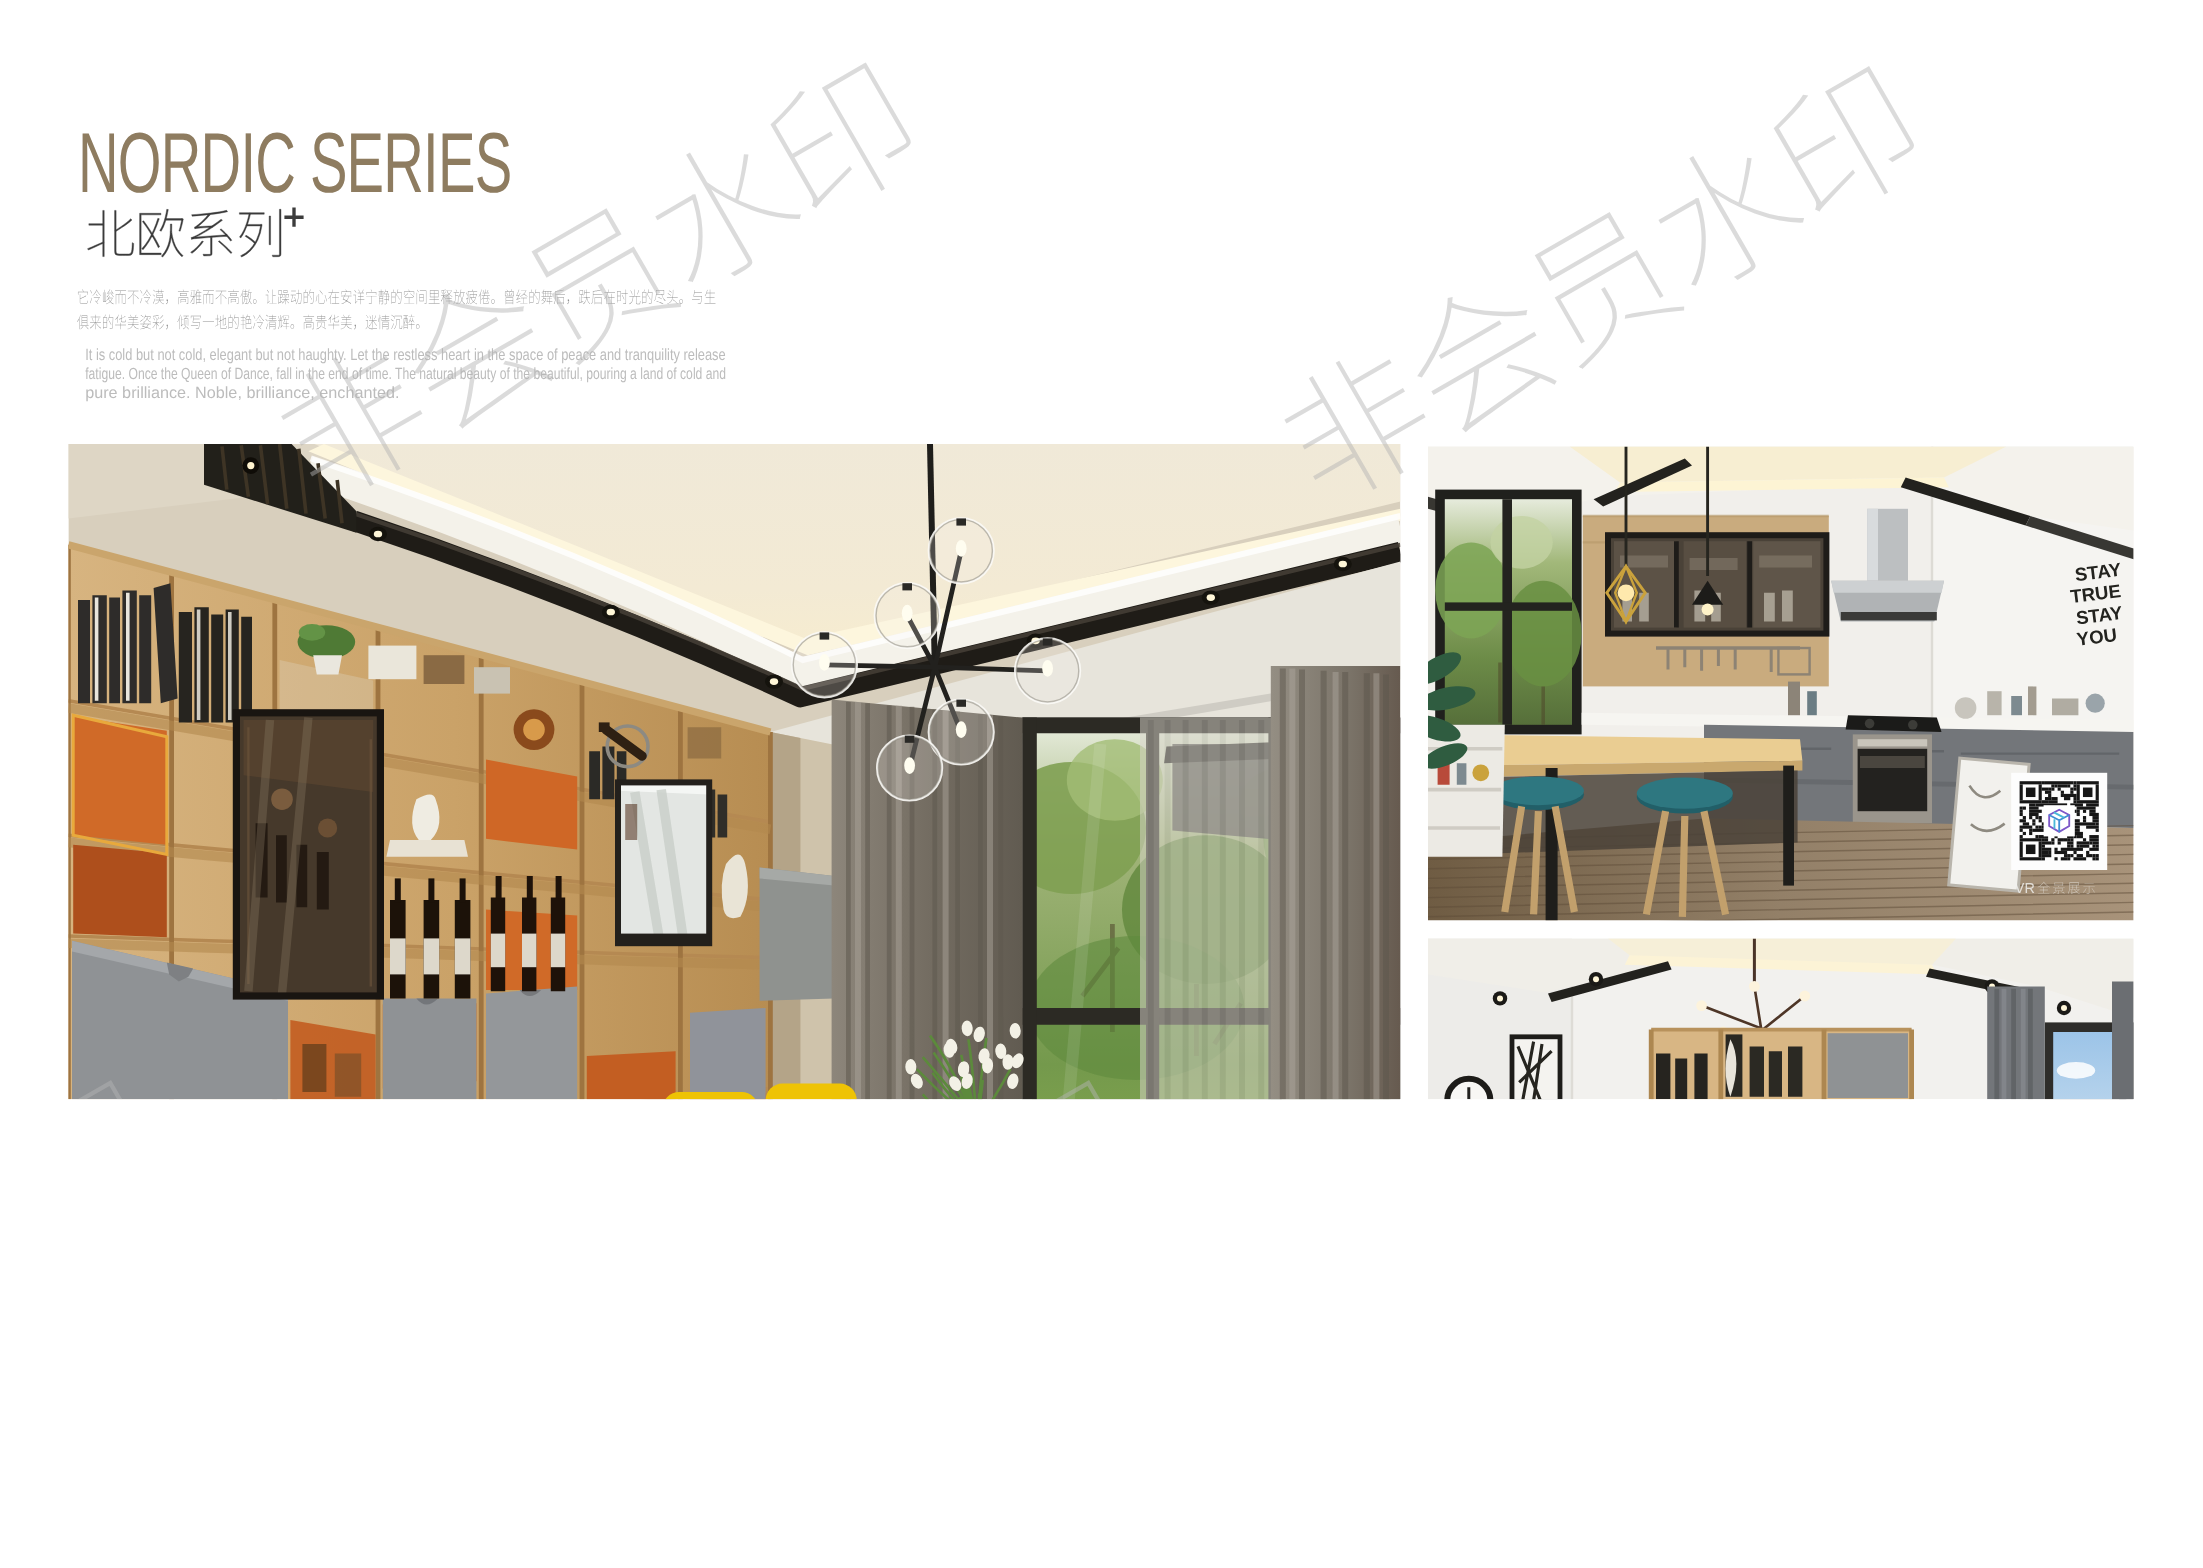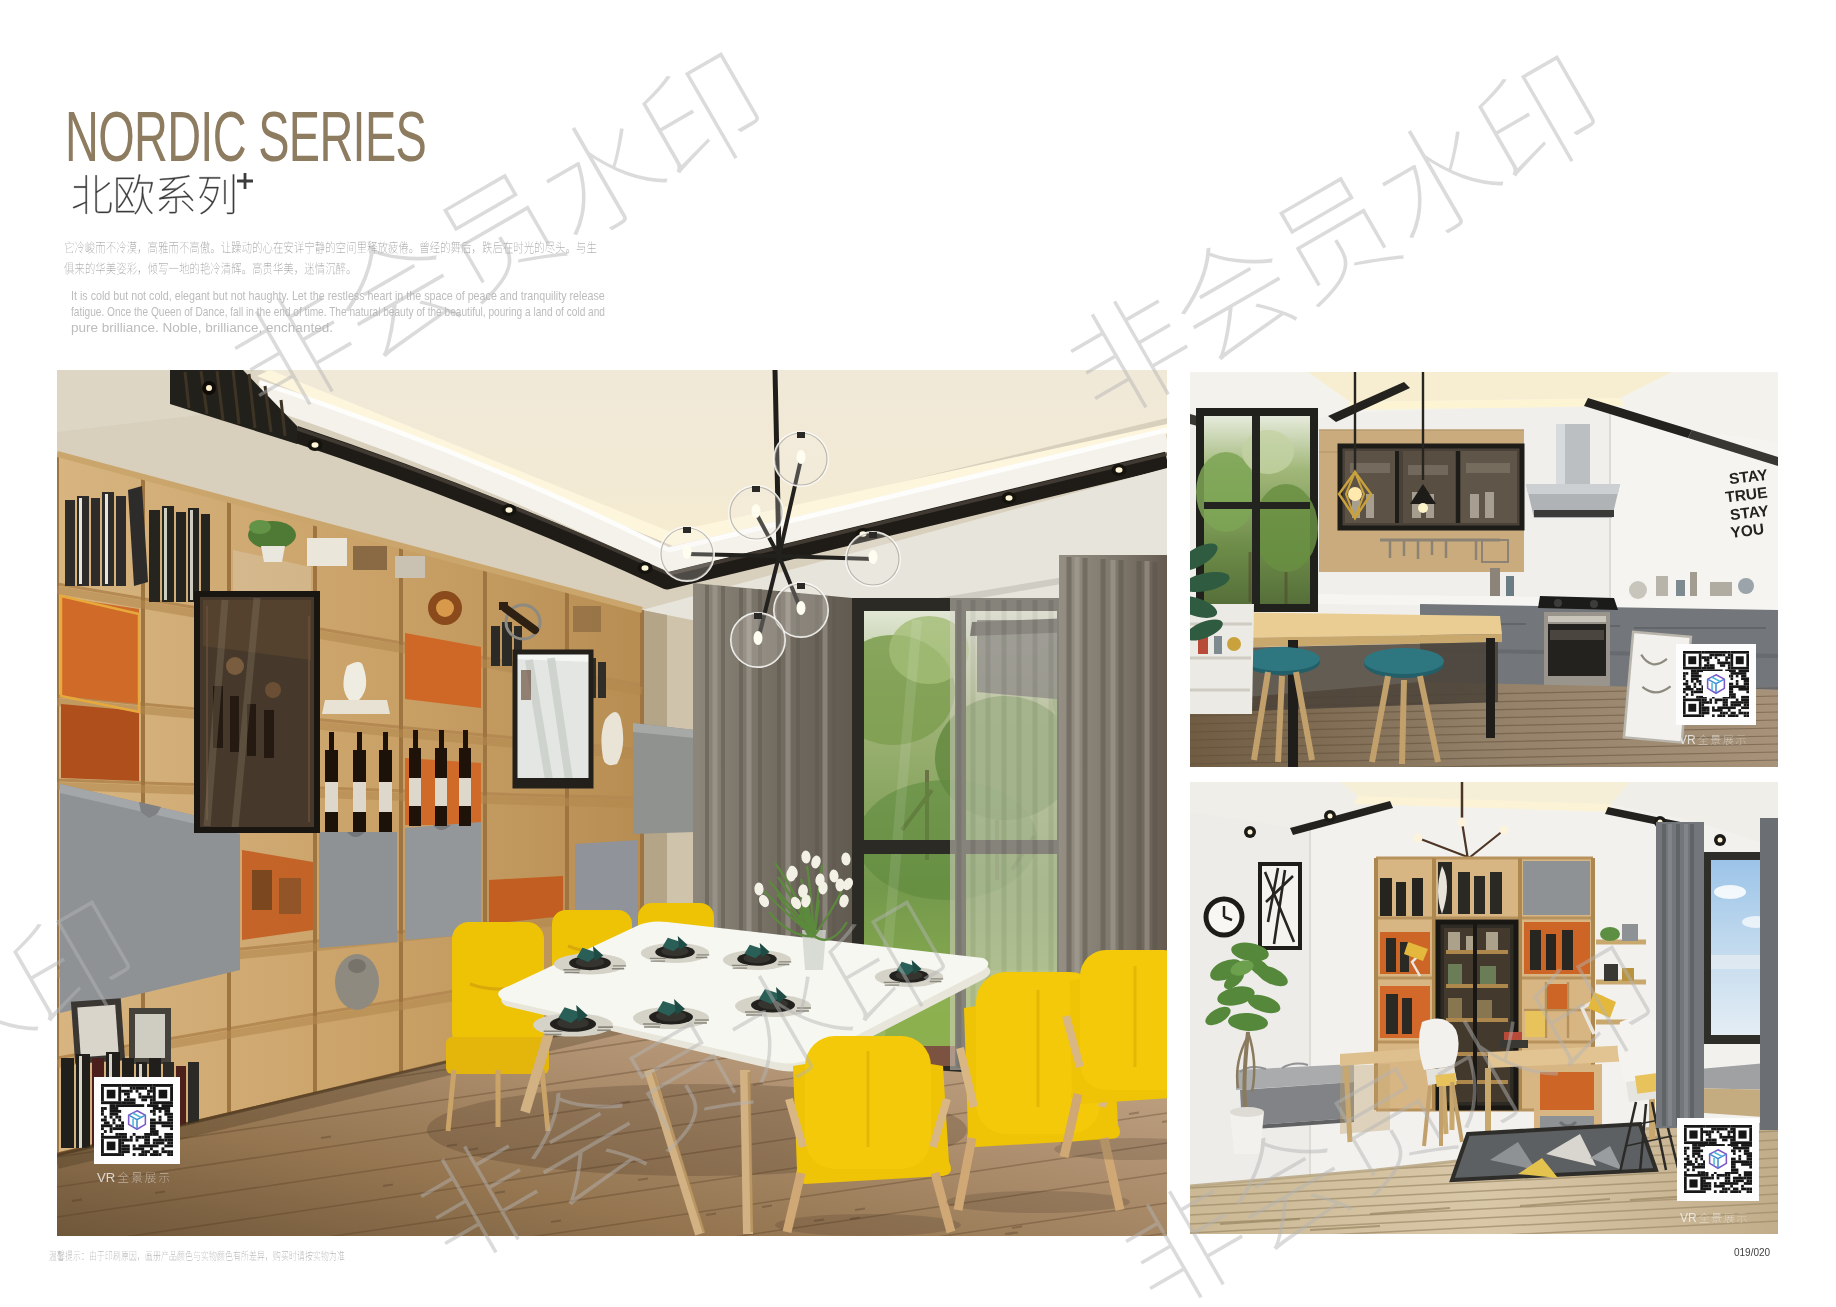--- a/index.html
+++ b/index.html
@@ -1,14 +1,14 @@
 <!DOCTYPE html>
 <html><head><meta charset="utf-8"><title>p</title><style>
 html,body{margin:0;padding:0;background:#fff}
-#page{position:relative;width:1836px;height:1307px;background:#fff;overflow:hidden;font-family:"Liberation Sans",sans-serif}
+#page{position:relative;width:1836px;height:916px;background:#fff;overflow:hidden;font-family:"Liberation Sans",sans-serif}
 #title-en{position:absolute;left:65px;top:96px;font-size:71px;color:#8e7c60;letter-spacing:-1px;transform:scaleX(0.66);transform-origin:0 0;white-space:nowrap}
 .en-line{position:absolute;left:71px;font-size:13.5px;color:#bcbcbc;white-space:nowrap;transform-origin:0 0}
 #pagenum{position:absolute;left:1734px;top:1247px;font-size:10px;color:#404040}
 svg{display:block}
 </style></head><body>
 <div id="page">
 <svg width="0" height="0" style="position:absolute">
       <defs>
         <path id="u002b" d="M242 -123V-347H37V-379H242V-604H279V-379H484V-347H279V-123Z"></path>
         <path id="u0052" d="M110 0V-726H311Q383 -726 436 -707Q488 -688 516 -647Q545 -606 545 -539Q545 -475 516 -431Q488 -387 436 -364Q383 -342 311 -342H147V0ZM147 -374H298Q398 -374 452 -414Q505 -455 505 -539Q505 -624 452 -658Q398 -693 298 -693H147ZM513 0 301 -353 343 -357 556 0Z"></path>

